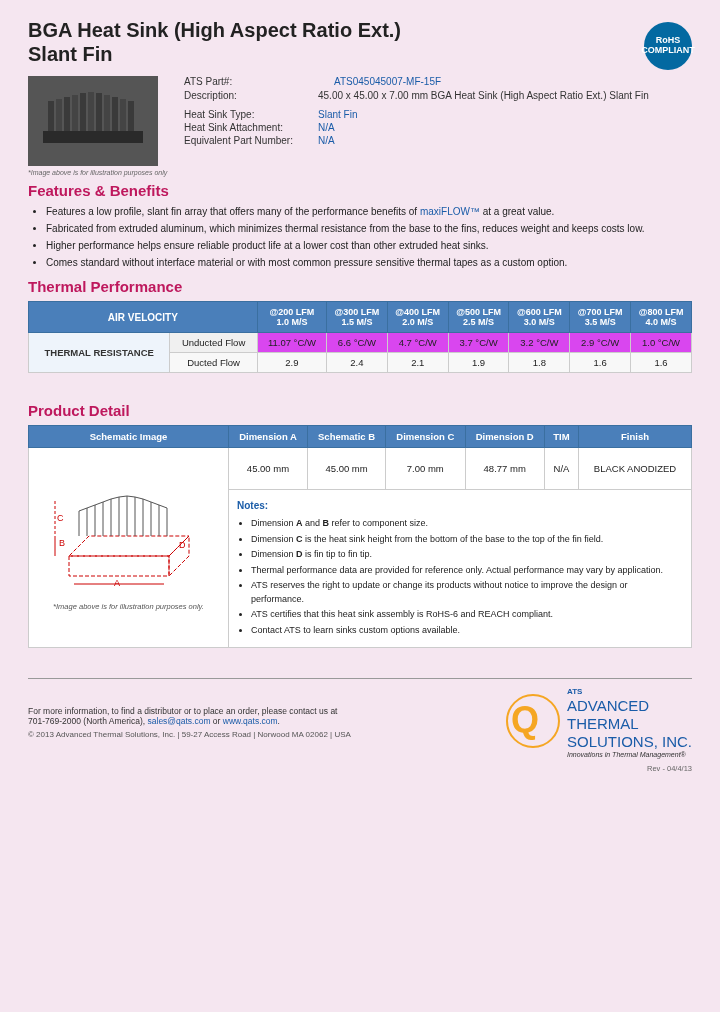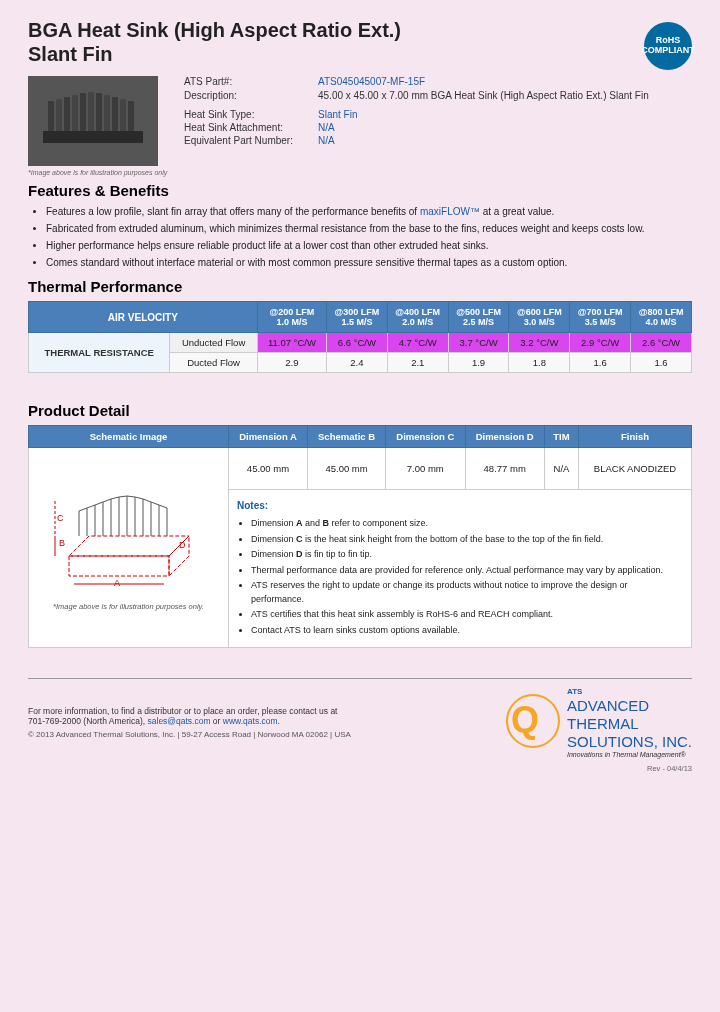--- a/index.html
+++ b/index.html
@@ -62,27 +62,27 @@
       font-size: 7px;
       color: #666;
       font-style: italic;
       margin-top: 3px;
     }
     .spec-row { display: flex; gap: 4px; margin-bottom: 2px; }
     .spec-label { color: #333; font-size: 10px; min-width: 130px; }
     .spec-value { color: #1a5ca8; font-size: 10px; font-weight: normal; }
     .spec-value-black { color: #333; font-size: 10px; }
     .specs-right { font-size: 10px; }
-    .part-number-row { display: flex; gap: 4px; margin-bottom: 3px; }
+    .part-number-row { display: flex; gap: 20px; margin-bottom: 3px; }
     .desc-row { display: flex; gap: 4px; margin-bottom: 8px; }
     
     .section-title {
       font-size: 15px;
       font-weight: bold;
-      color: #000000;
+      color: #be185d;
       margin-bottom: 6px;
     }
     .features-list { margin-left: 18px; margin-bottom: 8px; }
     .features-list li { margin-bottom: 3px; font-size: 10px; line-height: 1.4; }
     .maxiflow-link { color: #1a5ca8; }
 
     
     .thermal-table { width: 100%; border-collapse: collapse; margin-bottom: 29px; font-size: 9.5px; }
     .thermal-table th {
       background: #4a7fba;
@@ -262,21 +262,21 @@
   <tbody>
     <tr>
       <td class="thermal-res-label" rowspan="2">THERMAL RESISTANCE</td>
       <td class="row-label">Unducted Flow</td>
       <td>11.07 °C/W</td>
       <td>6.6 °C/W</td>
       <td>4.7 °C/W</td>
       <td>3.7 °C/W</td>
       <td>3.2 °C/W</td>
       <td>2.9 °C/W</td>
-      <td>2.6 °C/W</td>
+      <td>1.0 °C/W</td>
     </tr>
     <tr class="ducted-row">
       <td class="row-label">Ducted Flow</td>
       <td>2.9</td>
       <td>2.4</td>
       <td>2.1</td>
       <td>1.9</td>
       <td>1.8</td>
       <td>1.6</td>
       <td>1.6</td>

